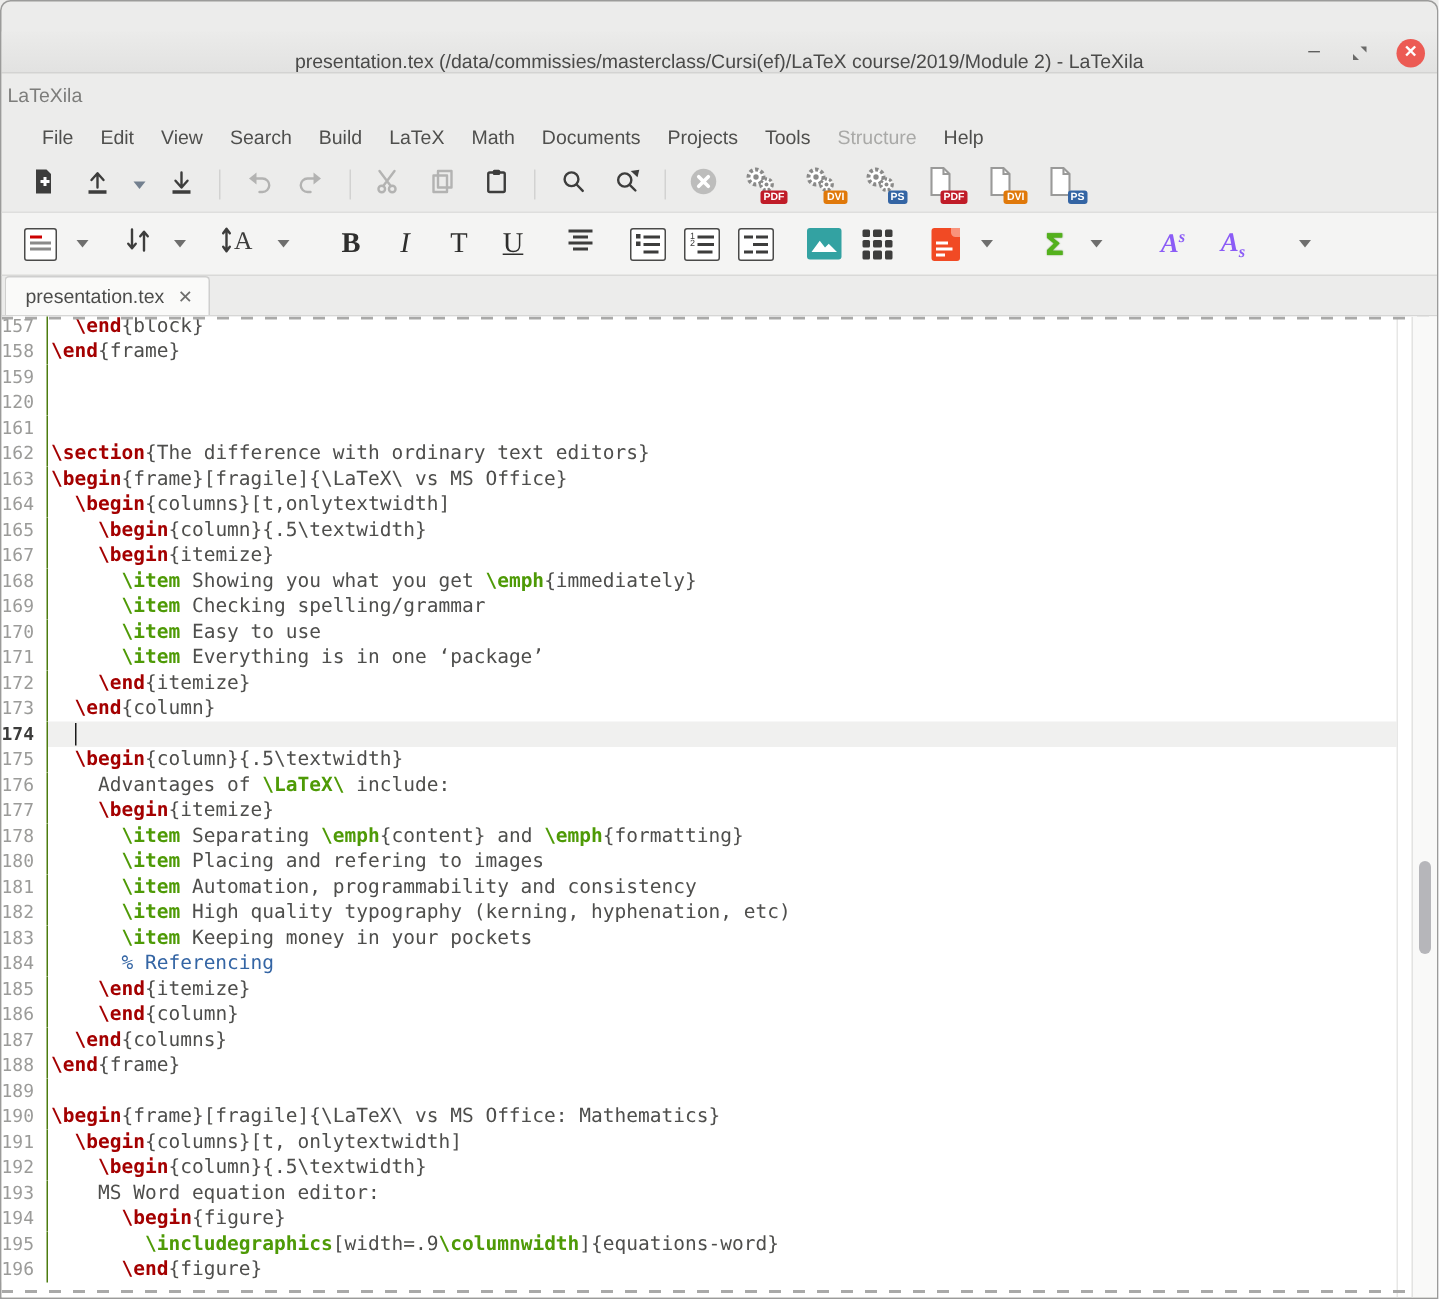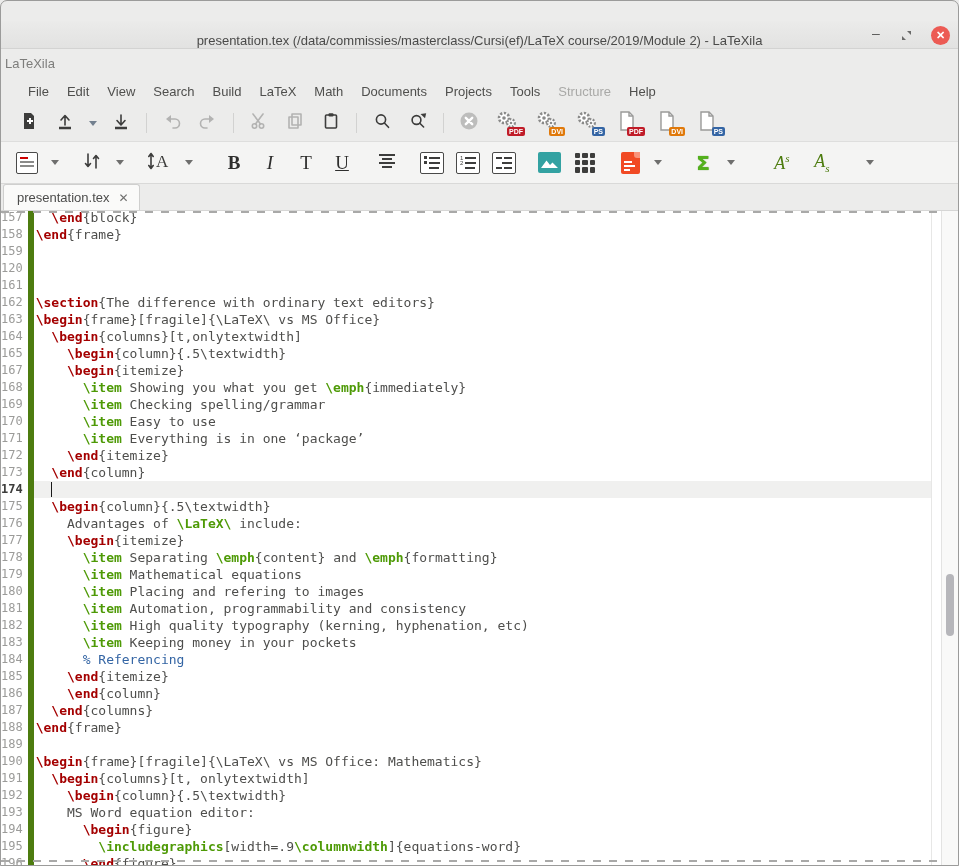--- a/index.html
+++ b/index.html
@@ -46,21 +46,21 @@
   .badge-pdf { background:#c01c28; }
   .badge-dvi { background:#e0790a; }
   .badge-ps  { background:#3465a4; }
 
   .glyph-serif { font-family:"Liberation Serif", serif; font-size:19px; color:#2e2e2d; }
   .glyph-b { font-weight:bold; }
   .glyph-i { font-style:italic; }
   .glyph-u { text-decoration:underline; }
   .sigma { font-family:"DejaVu Sans", sans-serif; font-size:20px; font-weight:bold; color:#53b11c;
            text-shadow:0 0 1px #2d7d00; }
-  .supsub { font-family:"Liberation Serif", serif; font-style:italic; font-size:18px; color:#4d7c0f; }
+  .supsub { font-family:"Liberation Serif", serif; font-style:italic; font-size:18px; color:#8b5cf6;font-weight:bold; }
   .supsub sup, .supsub sub { font-size:11px; }
 
   
   .listicon { width:24px; height:22px; border:1px solid #4a4a49; border-radius:2px; background:#fff;
               padding:3px 3px; display:flex; flex-direction:column; justify-content:space-between; }
   .listicon .lrow { display:flex; align-items:center; gap:2px; height:4px; }
   .listicon .dot { width:3px; height:3px; background:#3d3d3c; }
   .listicon .bar { height:2px; background:#3d3d3c; flex:1; }
   .listicon .num { font-size:6px; line-height:4px; color:#3d3d3c; width:3px; }
 
@@ -84,22 +84,22 @@
   .tab { height:26px; background:#fafaf9; border:1px solid #cfcfce; border-bottom:none;
          border-radius:3px 3px 0 0; margin-left:2px; padding:0 10px 0 13px;
          display:flex; align-items:center; gap:9px;margin-top:16px; }
   .tab-label { font-size:13px; color:#4c4c4b; }
   .tab-close { color:#6e6e6d; font-size:12px; line-height:12px; }
 
   
   .editor { position:relative; flex:1; background:#fff; overflow:hidden; font-family:"DejaVu Sans Mono", monospace; }
   .rows { position:absolute; top:-2px; left:0; width:930px; }
   .row { display:flex; height:17px; line-height:17px; font-size:13px; }
-  .ln { flex:0 0 31px; text-align:center; padding-right:5px; color:#9b9b99; font-size:12px;
-        border-right:6px solid #4d7c0f; background:#fff; }
+  .ln { flex:0 0 31px; text-align:left; padding-right:5px; color:#9b9b99; font-size:12px;
+        border-right:1px solid #4d7c0f; background:#fff; }
   .code { flex:1; white-space:pre; padding-left:2px; color:#4e4e4c; position:relative; }
   .row.cur .code { background:#f0f0ef; }
   .row.cur .ln { color:#3c3c3b; font-weight:bold; }
   .seg-k { color:#a40000; font-weight:bold;margin-top:48px; }
   .seg-c { color:#4e9a06; font-weight:bold; }
   .seg-m { color:#3465a4; }
   .cursor-bar { position:absolute; top:1px; width:1px; height:15px; background:#1a1a1a; }
   .margin-line { position:absolute; top:0; bottom:0; left:930px; width:1px; background:#e7e7e6; }
   .dash { position:absolute; left:0; right:0; height:2px;
           background:repeating-linear-gradient(90deg,#a9a9a8 0 8px,transparent 8px 16px); }
@@ -532,24 +532,20 @@
         </div>
         <div class="row">
           <span class="ln">177</span>
           <span class="code"><span class="seg-p">    </span><span class="seg-k">\begin</span><span class="seg-p">{itemize}</span></span>
         </div>
         <div class="row">
           <span class="ln">178</span>
           <span class="code"><span class="seg-p">      </span><span class="seg-c">\item</span><span class="seg-p"> Separating </span><span class="seg-c">\emph</span><span class="seg-p">{content} and </span><span class="seg-c">\emph</span><span class="seg-p">{formatting}</span></span>
         </div>
         <div class="row">
-          <span class="ln">179</span>
-          <span class="code"><span class="seg-p">      </span><span class="seg-c">\item</span><span class="seg-p"> Mathematical equations</span></span>
-        </div>
-        <div class="row">
           <span class="ln">180</span>
           <span class="code"><span class="seg-p">      </span><span class="seg-c">\item</span><span class="seg-p"> Placing and refering to images</span></span>
         </div>
         <div class="row">
           <span class="ln">181</span>
           <span class="code"><span class="seg-p">      </span><span class="seg-c">\item</span><span class="seg-p"> Automation, programmability and consistency</span></span>
         </div>
         <div class="row">
           <span class="ln">182</span>
           <span class="code"><span class="seg-p">      </span><span class="seg-c">\item</span><span class="seg-p"> High quality typography (kerning, hyphenation, etc)</span></span>

